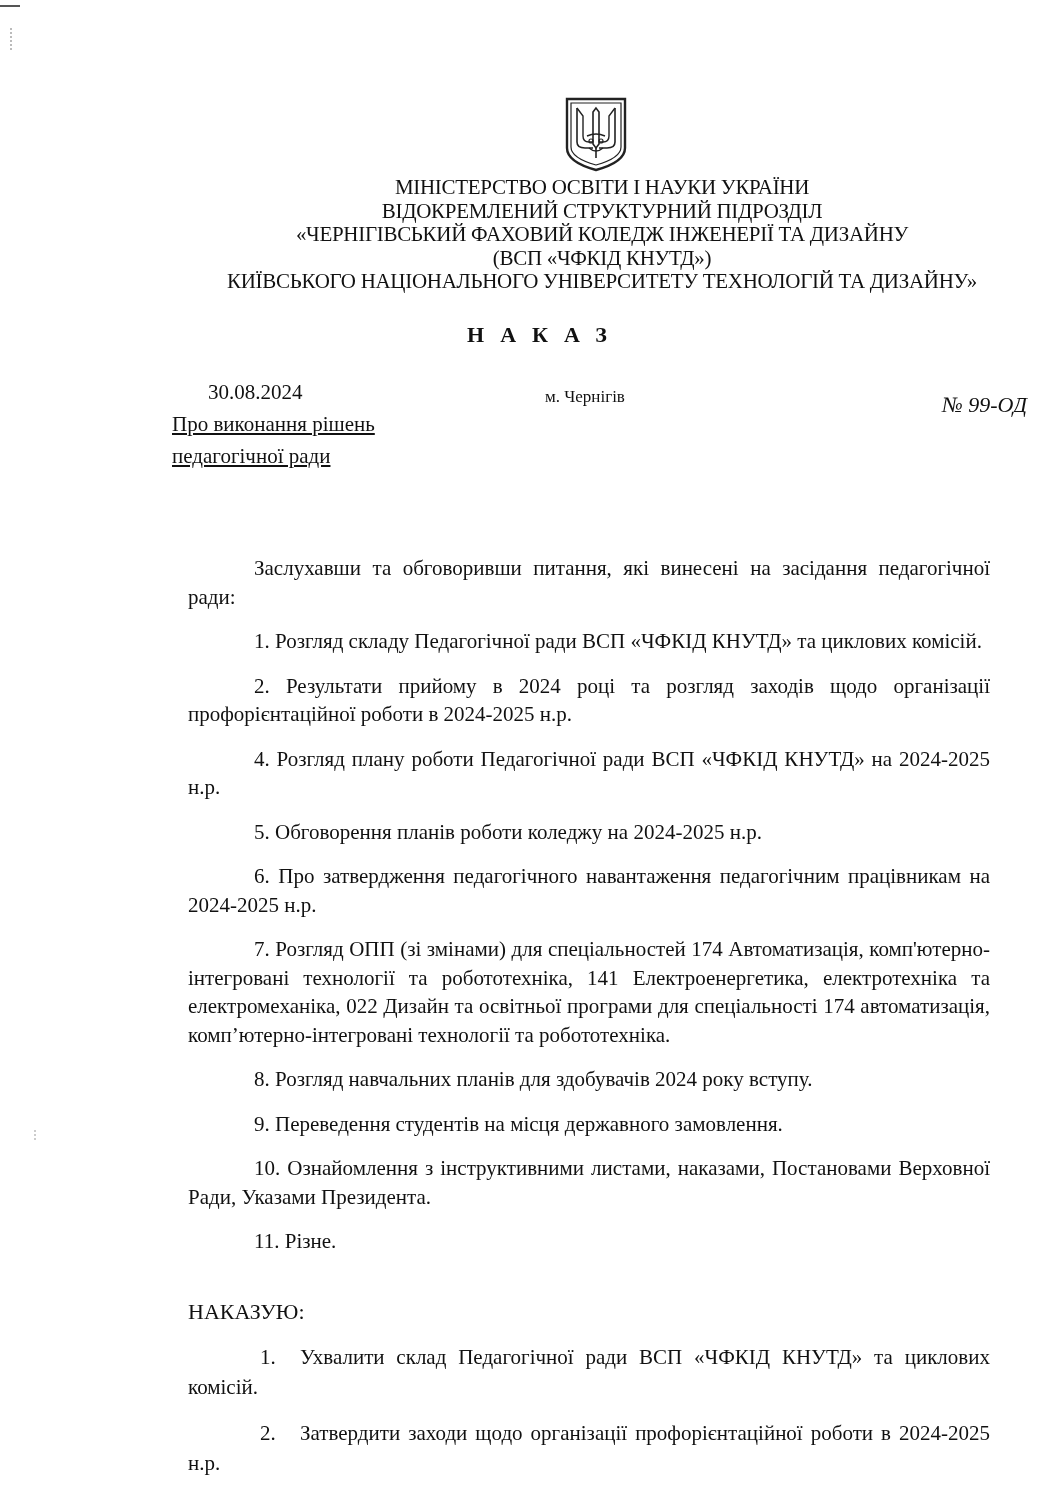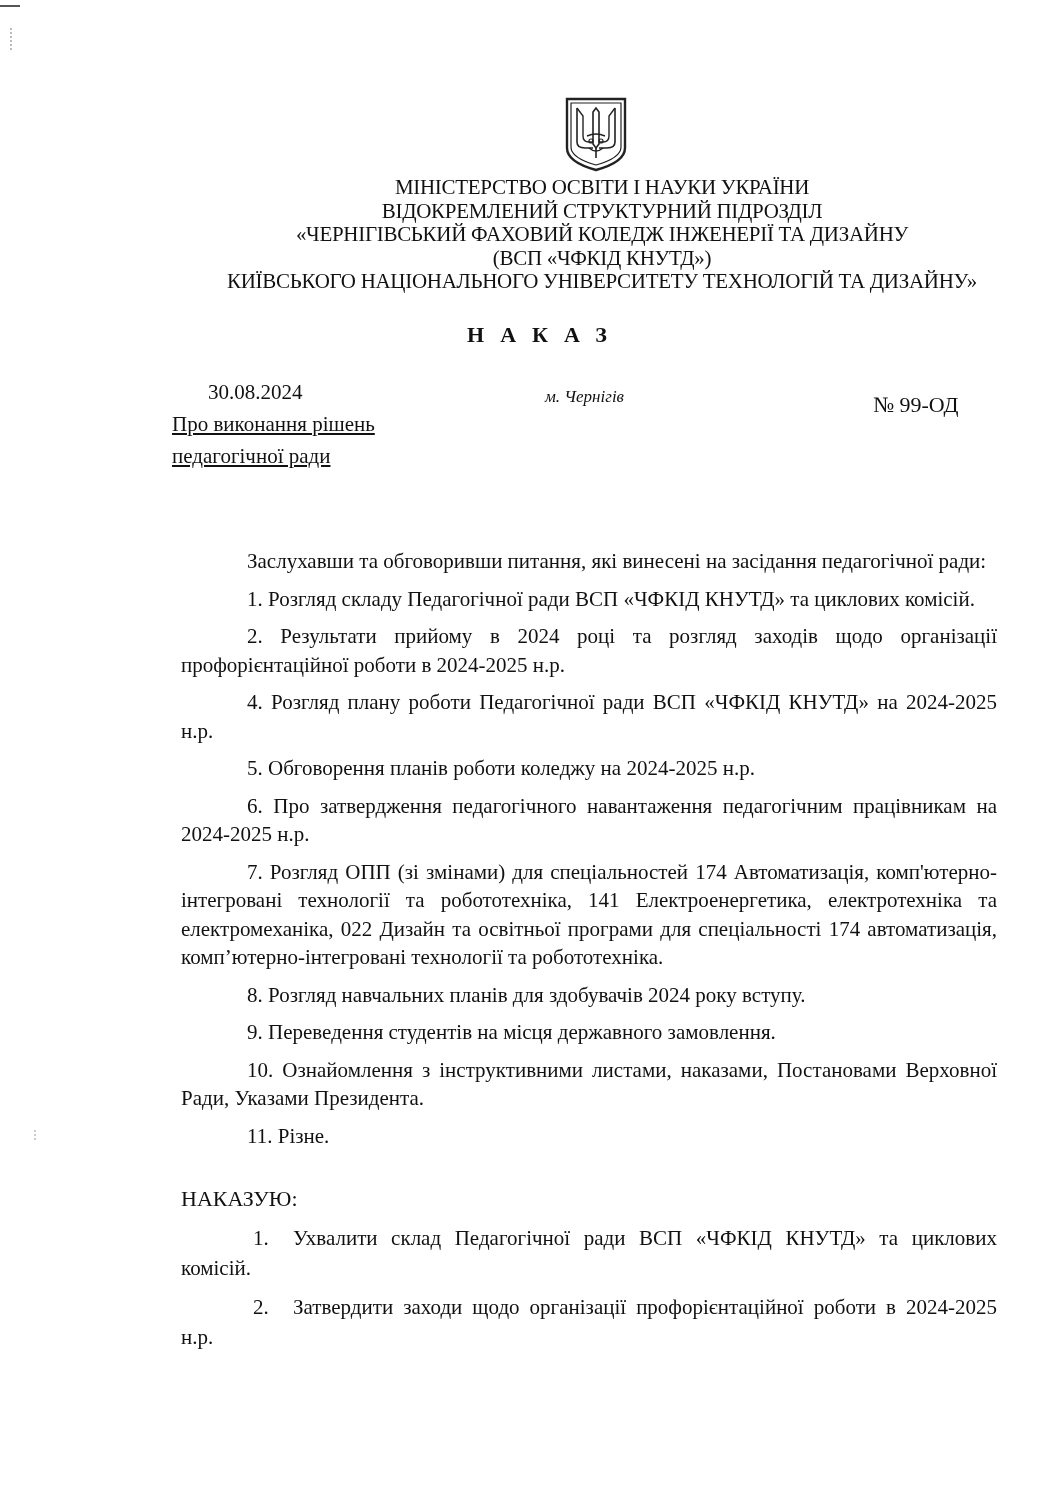--- a/index.html
+++ b/index.html
@@ -83,47 +83,47 @@
       left: 172px;
       top: 380px;
       font-size: 21px;
       margin-left: 36px;
     }
     .meta-place {
       position: absolute;
       left: 545px;
       top: 387px;
       font-size: 17px;
-      font-style: italic;
     }
     .meta-number {
       position: absolute;
-      left: 873px;
+      left: 942px;
       top: 392px;
       font-size: 22px;
+      font-style: italic;
     }
     .subject {
       position: absolute;
       left: 172px;
       top: 408px;
       font-size: 21px;
       line-height: 32px;
       text-decoration: underline;
     }
     .body {
       position: absolute;
       left: 172px;
       top: 538px;
       width: 834px;
       font-size: 21px;
       line-height: 28.5px;
       text-align: justify;
     }
     .body p {
-      margin: 9px;
+      margin: 16px;
       text-indent: 66px;
     }
     .body .gap { height: 22px; }
     .body .heading {
       text-indent: 0;
       font-weight: normal;
       font-size: 22px;
       margin-top: 4px;
       margin-bottom: 6px;
     }

